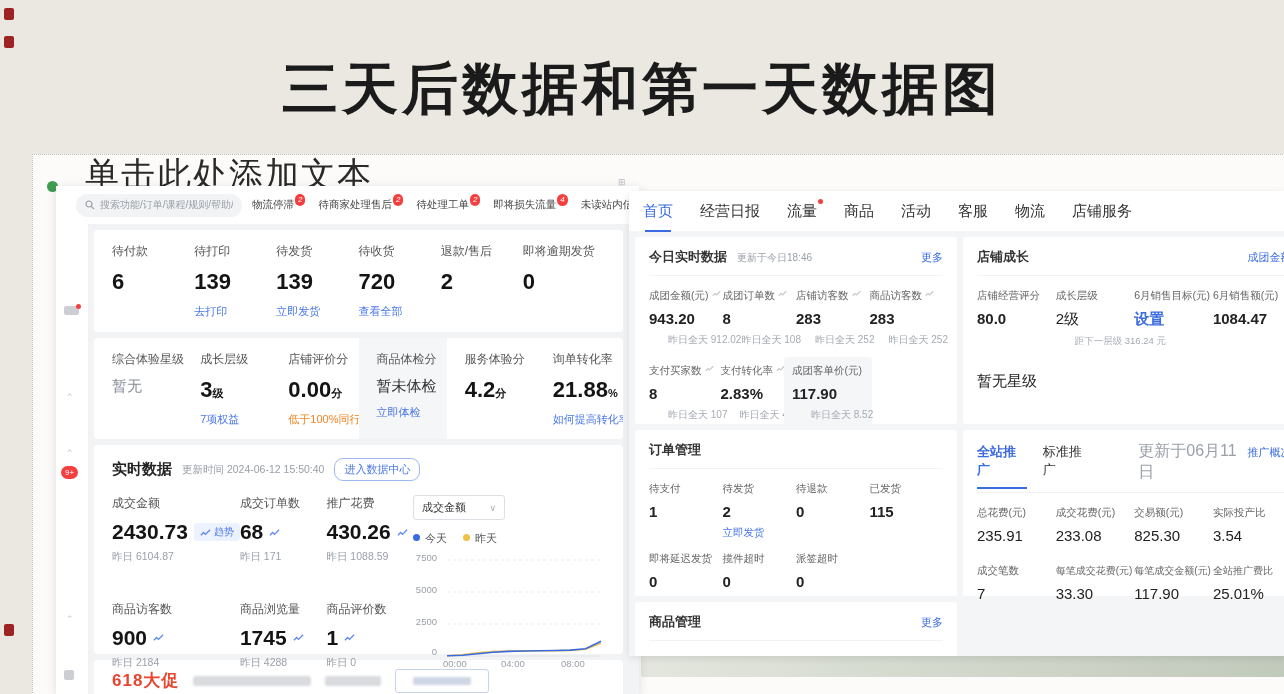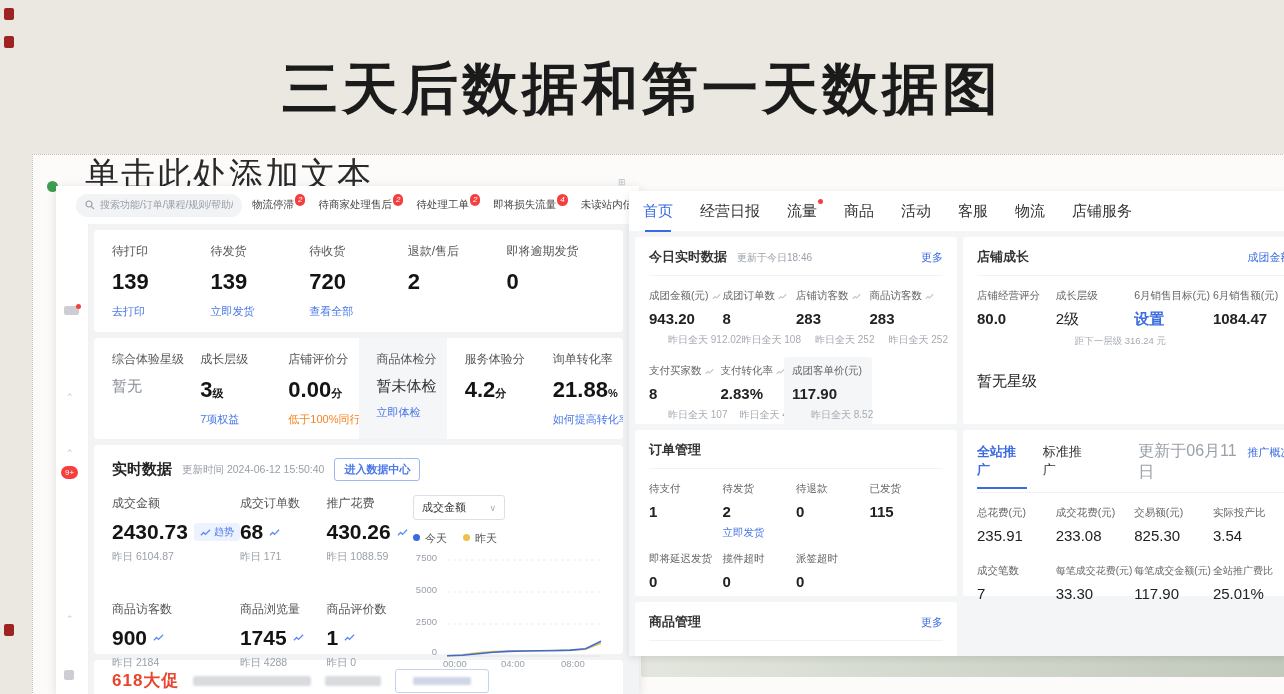--- a/index.html
+++ b/index.html
@@ -54,21 +54,21 @@
   .sval .unit{font-size:11px;}
   .sval.muted{font-size:15px;font-weight:400;color:#8a8f98;}
   .sval.plain{font-size:15px;font-weight:400;color:#333;}
   .slink{display:block;font-size:11px;color:#4a77e8;margin-top:9px;text-decoration:none;white-space:nowrap;}
   .slink.orange{color:#f5831f;}
   .shade{background:#f5f6f8;}
   
   #rt-head{display:flex;align-items:center;gap:10px;}
   #rt-title{font-size:15px;font-weight:700;color:#222;}
   #rt-upd{font-size:10.5px;color:#9aa0a8;}
-  #rt-btn{font-size:11px;color:#4a77e8;border:1px solid #9db8f2;border-radius:3px;padding:3px 9px;background:#fff;white-space:nowrap;font-weight:bold;}
+  #rt-btn{font-size:11px;color:#4a77e8;border:1px solid #9db8f2;border-radius:9px;padding:3px 9px;background:#fff;white-space:nowrap;}
   #rt-body{display:flex;margin-top:14px;}
   #rt-grid{flex:1;display:grid;grid-template-columns:1fr 1fr 1fr;row-gap:26px;}
   .mcell .vrow{display:flex;align-items:center;margin-top:8px;}
   .mcell .mval{font-size:21px;font-weight:700;color:#141414;white-space:nowrap;}
   .mcell .msub{font-size:10.5px;color:#9aa0a8;margin-top:6px;white-space:nowrap;}
   .ti{margin-left:6px;color:#5b8af0;}
   .chip{display:inline-flex;align-items:center;gap:3px;margin-left:6px;background:#edf3fe;border-radius:3px;
         padding:2px 6px;font-size:10px;color:#4a77e8;white-space:nowrap;}
   
   #chartblock{width:192px;flex:none;}
@@ -96,21 +96,21 @@
   #rbody{position:absolute;left:0;right:0;top:40px;bottom:0;padding:6px;display:flex;gap:6px;box-sizing:border-box;}
   #colL{width:322px;flex:none;display:flex;flex-direction:column;gap:6px;}
   #colR{flex:1;display:flex;flex-direction:column;gap:6px;}
   .rcard{background:#fff;border-radius:3px;padding:11px 14px;box-sizing:border-box;}
   .rhead{display:flex;align-items:baseline;border-bottom:1px solid #f1f2f4;padding-bottom:9px;}
   .rtitle{font-size:13px;font-weight:700;color:#333;white-space:nowrap;}
   .rupd{font-size:10px;color:#9aa0a8;margin-left:10px;white-space:nowrap;}
   .rlink{margin-left:auto;font-size:11px;color:#3a6be0;text-decoration:none;white-space:nowrap;}
   .rrow{display:flex;margin-top:13px;}
   .rcell{flex:1;min-width:0;}
-  .rlabel{font-size:10.5px;color:#666;white-space:nowrap;display:flex;align-items:center;}
+  .rlabel{font-size:10.5px;color:#666;white-space:nowrap;display:flex;align-items:flex-start;}
   .rlabel .ti{margin-left:3px;color:#c5c9d1;}
   .rlabel .ti.blue{color:#4a77e8;}
   .rval{font-size:15px;font-weight:600;color:#222;margin-top:7px;white-space:nowrap;}
   .rsub{font-size:10px;color:#a6abb3;margin-top:6px;white-space:nowrap;padding-left:19px;}
   .rcell.hl{background:#f5f6f8;border-radius:3px;padding:7px 8px;margin:-7px 0 -7px -8px;}
   .rsmalllink{display:block;font-size:10.5px;color:#4a77e8;margin-top:6px;text-decoration:none;}
   .rval.linkish{color:#3a6be0;font-weight:700;}
   #cardA{height:187px;} #cardB{height:166px;} #cardC{flex:1;}
   #cardD{height:187px;} #cardE{height:166px;}
   #star{margin-top:24px;}
@@ -161,20 +161,25 @@
       <span class="schev" style="top:168px;">⌃</span>
       <span class="schev" style="top:224px;">⌃</span>
       <span id="sbadge" style="top:242px;">9+</span>
       <span class="schev" style="top:390px;">⌃</span>
       <span class="sblur" style="top:446px;width:10px;height:10px;"></span>
     </div>
 
     <div id="lcontent">
 
       <div class="lcard" id="lc1">
+        <div class="scell">
+            <div class="slabel">待付款</div>
+            <div class="sval">6</div>
+            <a class="slink"></a>
+          </div>
         <div class="scell">
             <div class="slabel">待打印</div>
             <div class="sval">139</div>
             <a class="slink">去打印</a>
           </div>
         <div class="scell">
             <div class="slabel">待发货</div>
             <div class="sval">139</div>
             <a class="slink">立即发货</a>
           </div>

